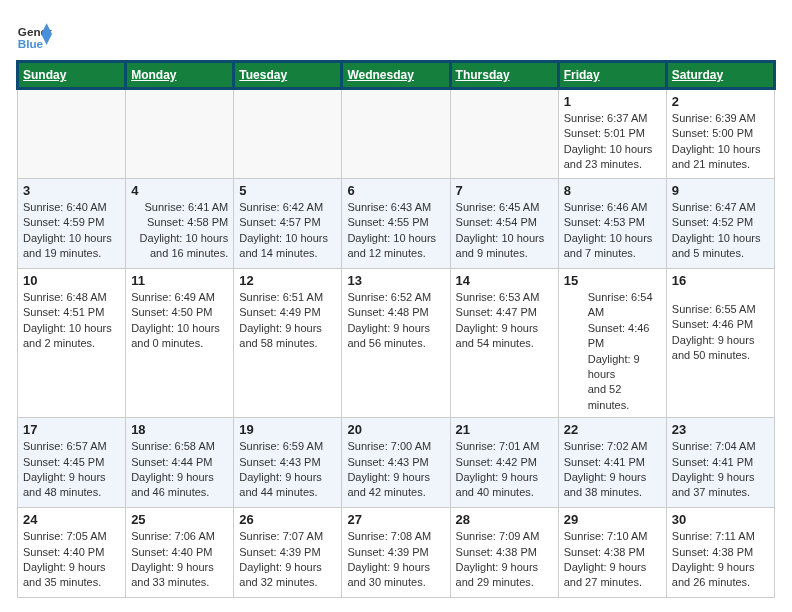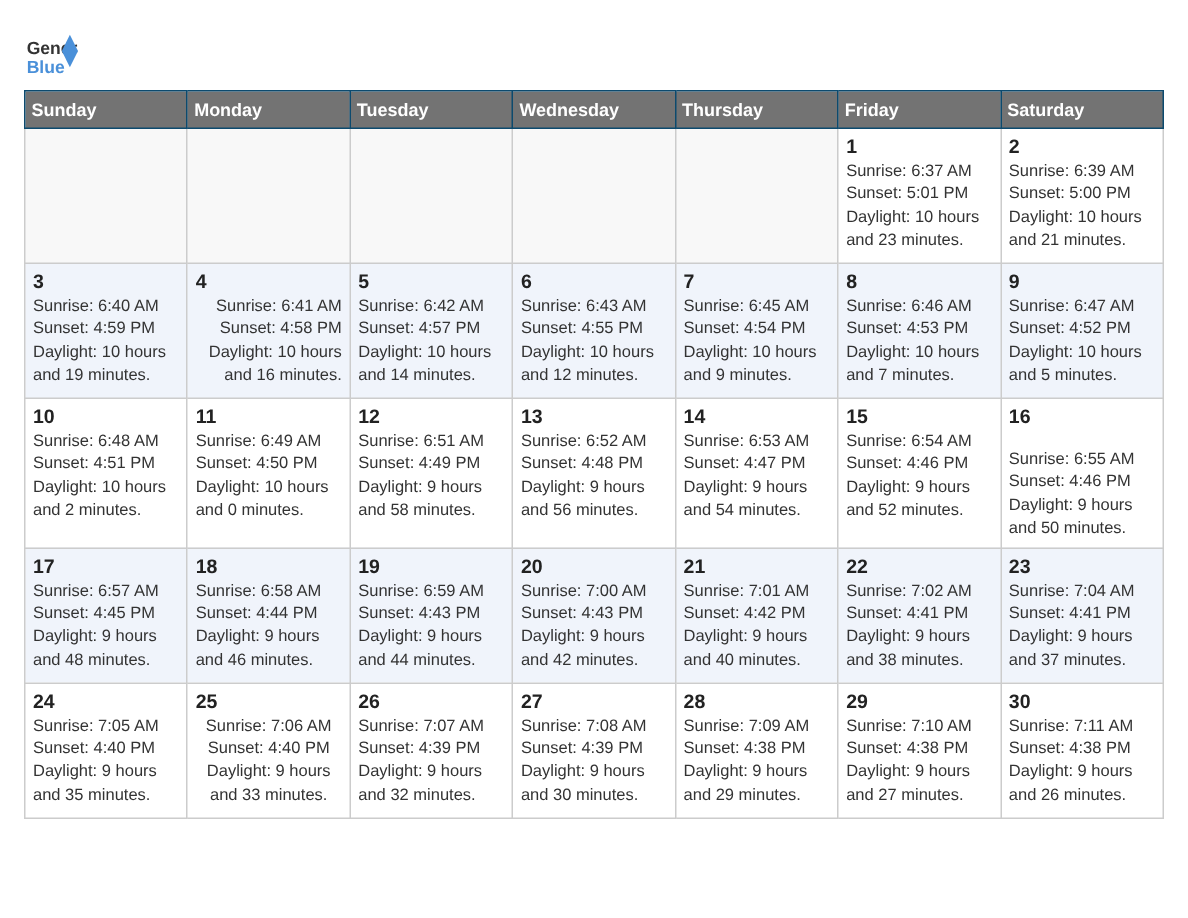--- a/index.html
+++ b/index.html
@@ -36,27 +36,28 @@
     .subtitle {
       font-size: 14px;
       color: #555;
     }
     table {
       width: 100%;
       border-collapse: collapse;
       table-layout: fixed;
     }
     thead th {
-      background: #737373;
+      background: #15803d;
       color: #fff;
       font-size: 12px;
       font-weight: bold;
       padding: 5px 4px;
       text-align: left;
-      border: 1px solid #0c4a6e;
+      border: 3px solid #0c4a6e;
+      text-decoration: underline;
     }
     td {
       border: 1px solid #ccc;
       vertical-align: top;
       padding: 4px 5px;
       font-size: 10.5px;
       height: 90px;
       background: #fff;
     }
     td.empty {
@@ -211,21 +212,21 @@
         </td>
         <td>
           <span class="day-num">14</span>
           <div class="day-info" style="white-space: pre-line;">Sunrise: 6:53 AM
 Sunset: 4:47 PM
 Daylight: 9 hours
 and 54 minutes.</div>
         </td>
         <td>
           <span class="day-num">15</span>
-          <div class="day-info" style="white-space: pre-line;">Sunrise: 6:54 AM
+          <div class="day-info" style="white-space: pre-line; margin-left: 24px;">Sunrise: 6:54 AM
 Sunset: 4:46 PM
 Daylight: 9 hours
 and 52 minutes.</div>
         </td>
         <td>
           <span class="day-num">16</span>
           <div class="day-info" style="white-space: pre-line; margin-top: 14px;">Sunrise: 6:55 AM
 Sunset: 4:46 PM
 Daylight: 9 hours
 and 50 minutes.</div>
@@ -285,21 +286,21 @@
       <tr>
         <td>
           <span class="day-num">24</span>
           <div class="day-info" style="white-space: pre-line;">Sunrise: 7:05 AM
 Sunset: 4:40 PM
 Daylight: 9 hours
 and 35 minutes.</div>
         </td>
         <td>
           <span class="day-num">25</span>
-          <div class="day-info" style="white-space: pre-line; text-align: center;">Sunrise: 7:06 AM
+          <div class="day-info" style="white-space: pre-line;">Sunrise: 7:06 AM
 Sunset: 4:40 PM
 Daylight: 9 hours
 and 33 minutes.</div>
         </td>
         <td>
           <span class="day-num">26</span>
           <div class="day-info" style="white-space: pre-line;">Sunrise: 7:07 AM
 Sunset: 4:39 PM
 Daylight: 9 hours
 and 32 minutes.</div>

